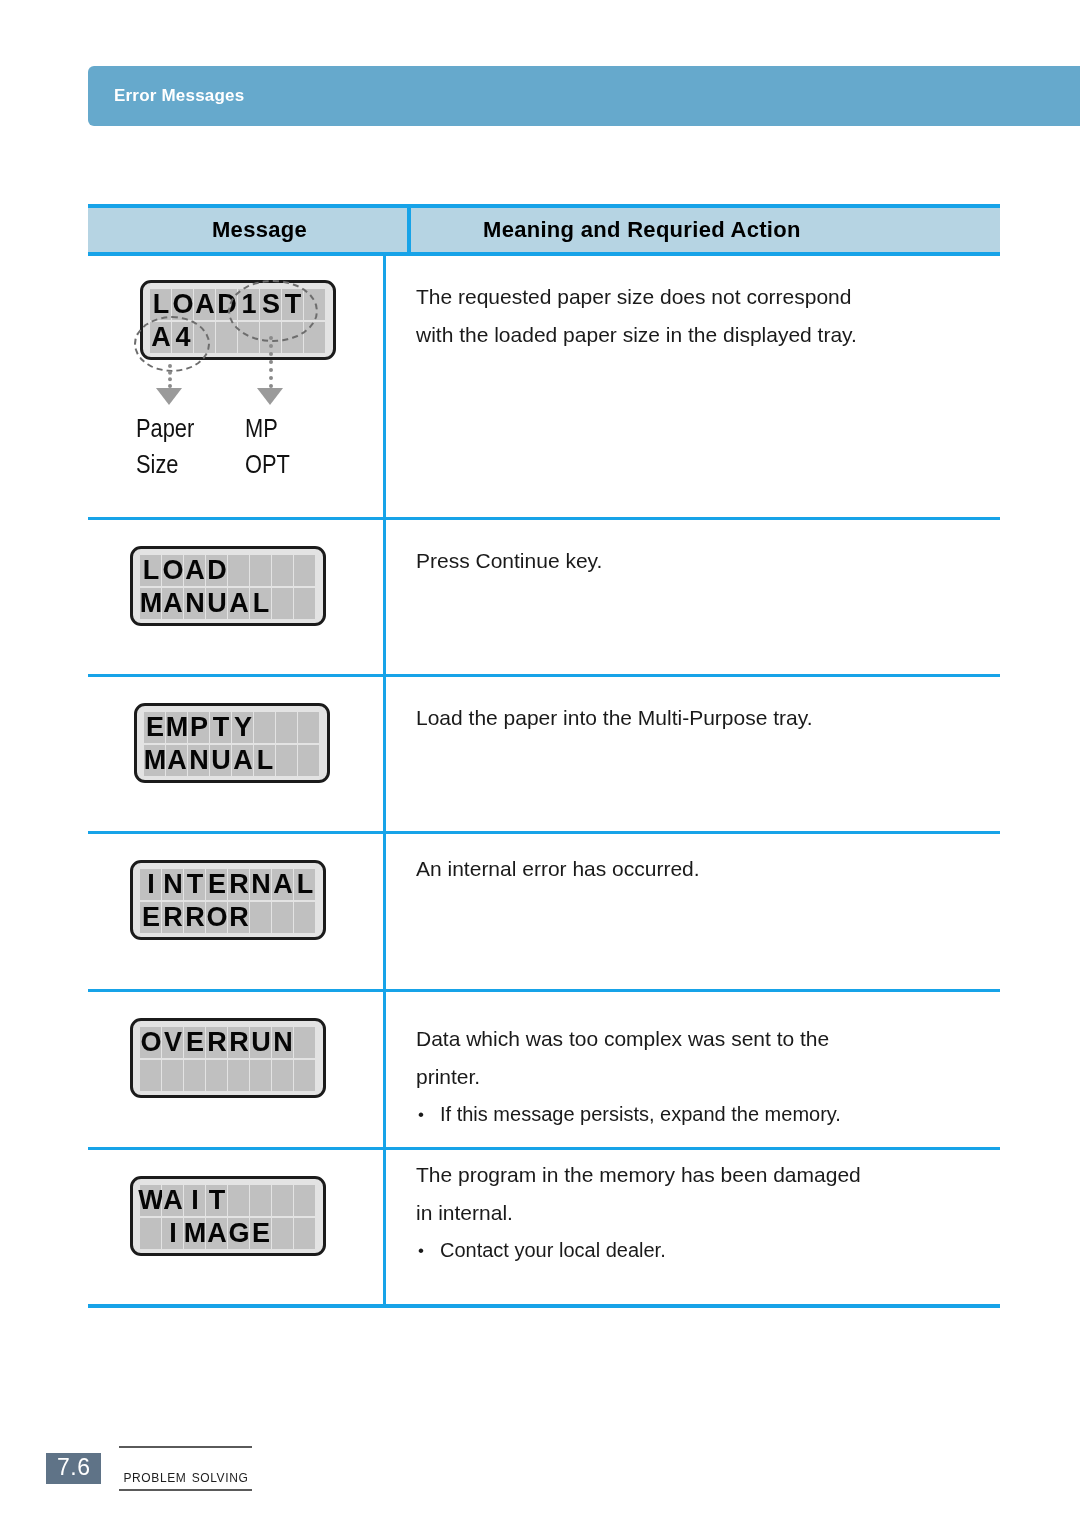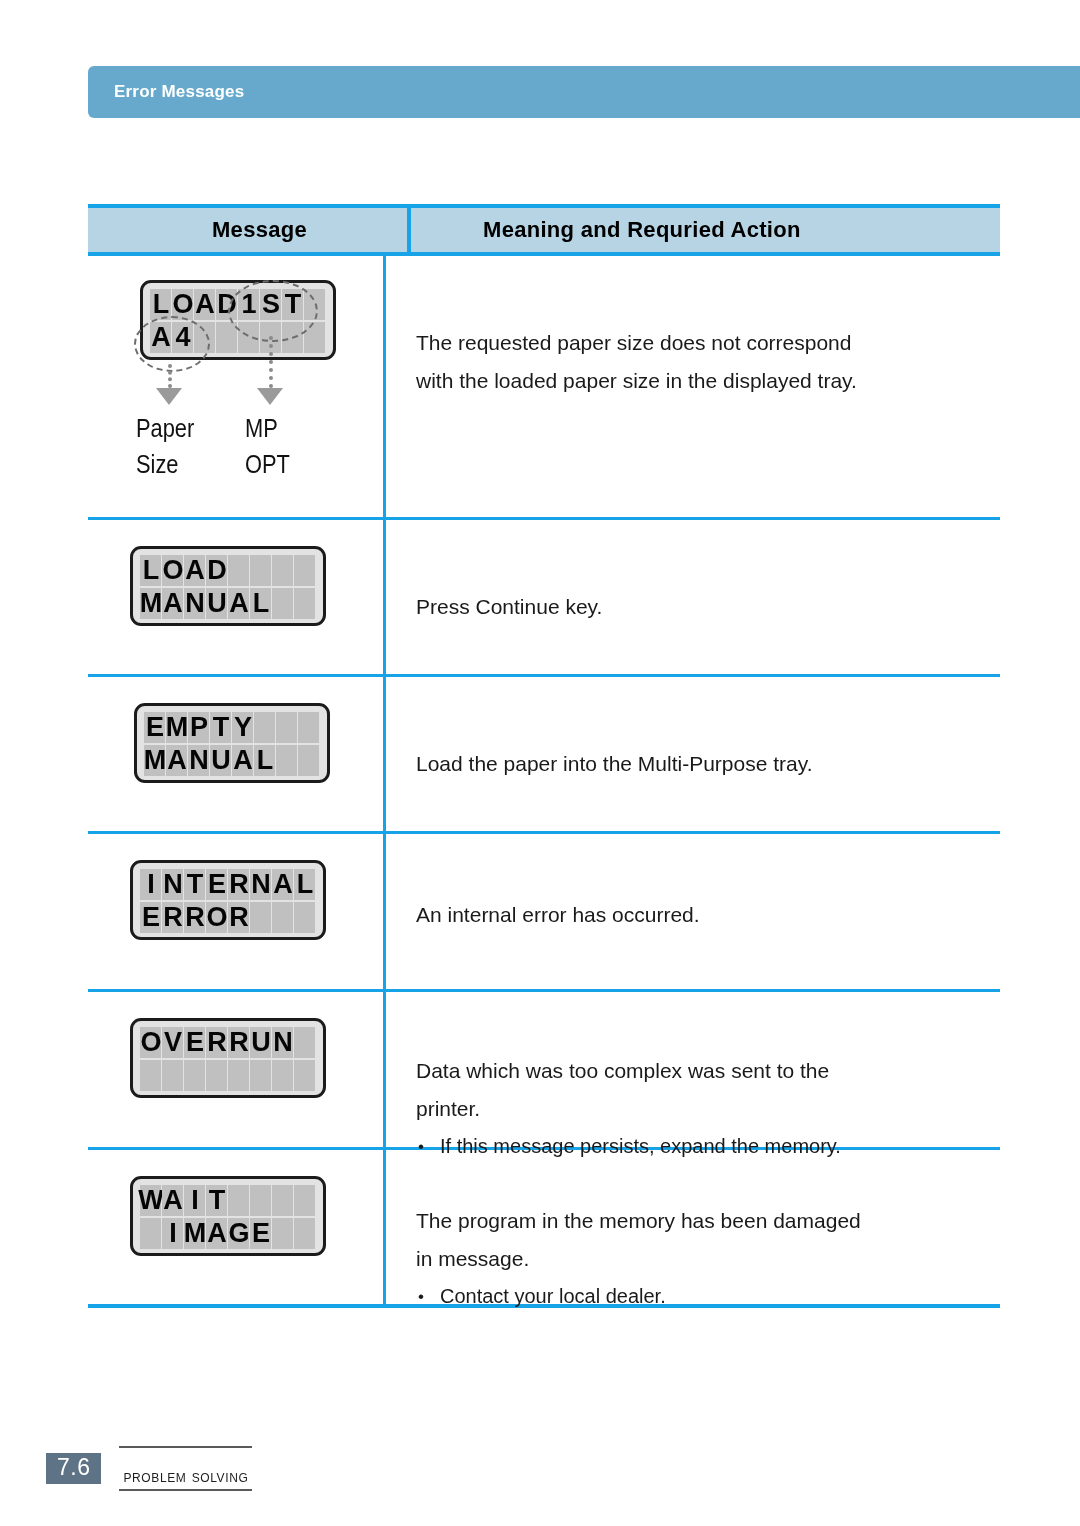--- a/index.html
+++ b/index.html
@@ -14,21 +14,21 @@
     font-family: "Liberation Sans", sans-serif;
     -webkit-font-smoothing: antialiased;
   }
 
   
   .page-header-bar {
     position: absolute;
     left: 88px;
     top: 66px;
     right: 0;
-    height: 52px;
+    height: 60px;
     background: #66a9cc;
     border-radius: 6px 0 0 6px;
   }
   .page-header-title {
     position: absolute;
     left: 26px;
     top: 50%;
     transform: translateY(-50%);
     color: #ffffff;
     font-size: 17px;
@@ -95,21 +95,20 @@
   }
   .col-sep {
     width: 3px;
     background: #17a3e8;
     flex-shrink: 0;
   }
   .cell-meaning {
     flex: 1;
     box-sizing: border-box;
     padding: 22px 20px 14px 30px;
-    margin-top: 46px;
   }
 
   
   .meaning-line {
     font-size: 21px;
     line-height: 38px;
     color: #1a1a1a;
     white-space: nowrap;
   }
   .meaning-bullet {
@@ -513,21 +512,21 @@
             <div class="lcd-cell off"></div>
             <div class="lcd-cell off"></div>
             <div class="lcd-cell off"></div>
             <div class="lcd-cell off"></div>
             <div class="lcd-cell off"></div>
             <div class="lcd-cell off"></div>
           </div>
         </div>
       </div>
       <div class="col-sep"></div>
-      <div class="cell-meaning" style="padding-top:14px;">
+      <div class="cell-meaning" style="padding-top:28px;">
         <div class="meaning-line">Data which was too complex was sent to the</div>
         <div class="meaning-line">printer.</div>
         <div class="meaning-bullet">If this message persists, expand the memory.</div>
       </div>
     </div>
 
     <div class="row" style="height:158px;">
       <div class="cell-msg" style="padding-top:26px;">
         <div class="lcd">
           <div class="lcd-row">
@@ -566,21 +565,21 @@
                 <span class="lcd-char">E</span>
               </div>
             <div class="lcd-cell off"></div>
             <div class="lcd-cell off"></div>
           </div>
         </div>
       </div>
       <div class="col-sep"></div>
       <div class="cell-meaning" style="padding-top:6px;">
         <div class="meaning-line">The program in the memory has been damaged</div>
-        <div class="meaning-line">in message.</div>
+        <div class="meaning-line">in internal.</div>
         <div class="meaning-bullet">Contact your local dealer.</div>
       </div>
     </div>
 
   </div>
 </div>
 
 <div class="footer">
   <div class="footer-page">7.6</div>
   <div class="footer-section">

